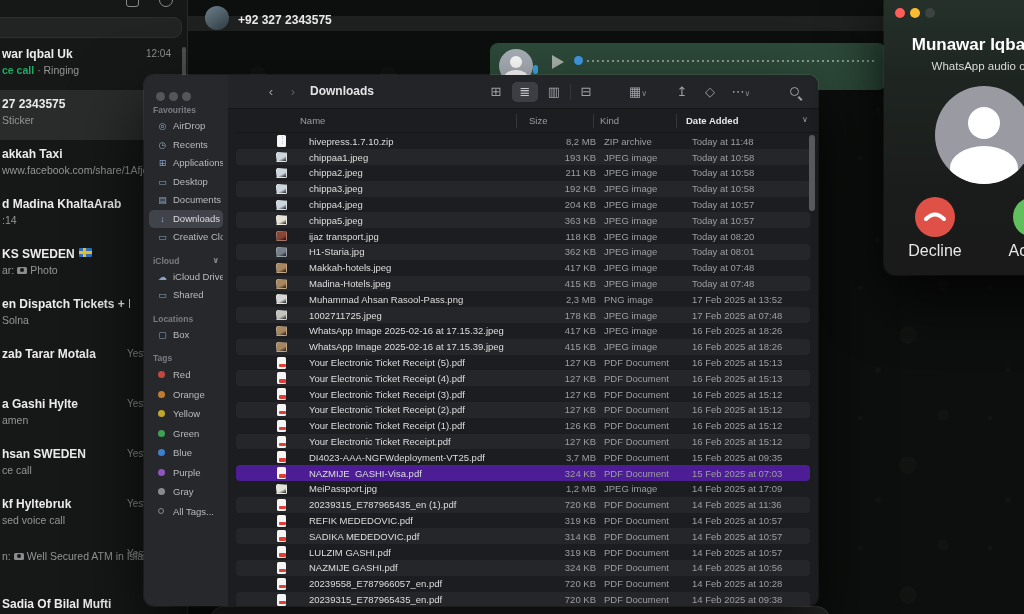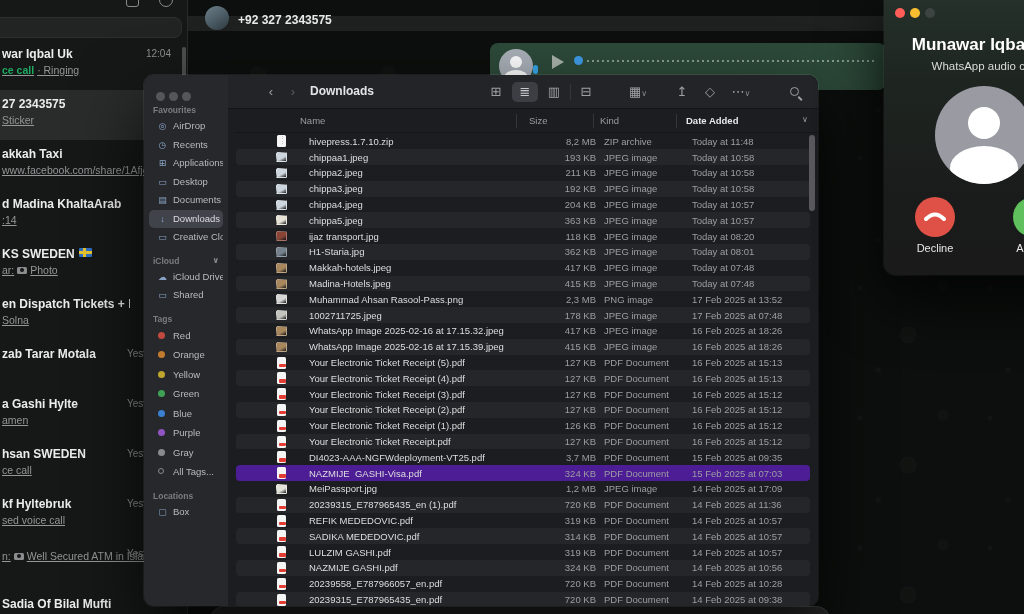--- a/index.html
+++ b/index.html
@@ -46,21 +46,21 @@
   .wa-left { position:absolute; left:0; top:0; width:188px; height:614px; background:#161717; border-right:1px solid #2a2a2a; }
   .wa-top-icons { position:absolute; top:-7px; left:126px; }
   .wa-ic-box { display:inline-block; width:13px; height:13px; border:1.4px solid #8a8a8a; border-radius:3px; margin-right:20px; }
   .wa-ic-circle { display:inline-block; width:14px; height:14px; border:1.4px solid #8a8a8a; border-radius:50%; }
   .wa-search { position:absolute; left:-10px; top:17px; width:192px; height:21px; background:#222323; border:1px solid #2e2e2e; border-radius:8px; }
   .wa-chats { position:absolute; left:0; top:40px; right:0; bottom:0; }
   .chat-row { position:relative; height:50px; padding:7px 14px 0 2px; cursor:default; }
   .chat-row.selected { background:#2a2b2b; }
   .chat-title { font-size:12px; font-weight:bold; color:#ececec; white-space:nowrap; overflow:hidden; max-width:128px; }
   .chat-preview { margin-top:3px; font-size:10.5px; color:#959697; white-space:nowrap; overflow:hidden; max-width:170px;
-    display:flex; align-items:center; gap:3px;text-decoration:underline; }
+    display:flex; align-items:center; gap:3px; }
   .chat-preview .accent { color:#1daa61; font-weight:bold; }
   .chat-time { position:absolute; right:16px; top:8px; font-size:10px; color:#8e8f90; }
   .flag-se { display:inline-block; width:13px; height:9px; margin-left:4px; border-radius:1px; vertical-align:1px;
     background:linear-gradient(#2f6fc4,#2f6fc4); position:relative; overflow:hidden; }
   .flag-se:before { content:""; position:absolute; left:4px; top:0; width:3px; height:9px; background:#e8c431; }
   .flag-se:after { content:""; position:absolute; left:0; top:3px; width:13px; height:3px; background:#e8c431; }
   .cam { display:inline-block; width:10px; height:7px; background:#8b8c8d; border-radius:1.5px; position:relative; flex:0 0 auto; }
   .cam:before { content:""; position:absolute; left:3px; top:1.5px; width:4px; height:4px; border-radius:50%; background:#161717; }
   .wa-scroll { position:absolute; right:1px; top:47px; width:4px; height:50px; border-radius:2px; background:#4e4e4e; }
   
@@ -118,21 +118,21 @@
   .call-dots span { display:inline-block; width:10px; height:10px; border-radius:50%; margin-right:5px; }
   .call-title { position:absolute; left:0; right:0; top:45px; text-align:center; font-size:17px; font-weight:bold; color:#fff; white-space:nowrap; }
   .call-sub { position:absolute; left:0; right:0; top:70px; text-align:center; font-size:11.5px; color:#d9dcda; white-space:nowrap; }
   .call-avatar { position:absolute; left:51px; top:96px; width:98px; height:98px; border-radius:50%; background:#9a9ba2; overflow:hidden; }
   .call-avatar .head { position:absolute; left:33px; top:21px; width:32px; height:32px; border-radius:50%; background:#fff; }
   .call-avatar .body { position:absolute; left:15px; top:60px; width:68px; height:44px; border-radius:50%; background:#fff; }
   .call-btn { position:absolute; top:207px; width:40px; height:40px; border-radius:50%; }
   .call-btn svg { position:absolute; left:8px; top:8px; }
   .btn-decline { left:31px; background:#df5146; }
   .btn-accept { left:129px; background:#5fc05d; }
-  .call-btn-label { position:absolute; top:252px; width:60px; text-align:center; font-size:11px; color:#e8e8e8; }
+  .call-btn-label { position:absolute; top:252px; width:60px; text-align:center; font-size:16px; color:#e8e8e8; }
   .lbl-decline { left:21px; } .lbl-accept { left:119px; }
 </style>
 </head>
 <body>
 
 <div id="screen">
 
   <div class="wa-chat-area">
     <div class="doodle"></div>
     <div class="voice-bubble">
@@ -254,34 +254,34 @@
             <div class="f-item"><span class="ic">▭</span><span>Desktop</span></div>
             <div class="f-item"><span class="ic">▤</span><span>Documents</span></div>
             <div class="f-item selected"><span class="ic dl">↓</span><span>Downloads</span></div>
             <div class="f-item"><span class="ic">▭</span><span>Creative Clo...</span></div>
           </div>
           <div class="f-section">
             <div class="f-sec-label">iCloud<span class="chev">∨</span></div>
             <div class="f-item"><span class="ic">☁</span><span>iCloud Drive</span></div>
             <div class="f-item"><span class="ic">▭</span><span>Shared</span></div>
           </div>
+          <div class="f-section">
+            <div class="f-sec-label">Locations</div>
+            <div class="f-item"><span class="ic">▢</span><span>Box</span></div>
+          </div>
           <div class="f-section tags">
             <div class="f-sec-label">Tags</div>
             <div class="f-item"><span class="dot" style="background: rgb(192, 73, 63);"></span><span>Red</span></div>
             <div class="f-item"><span class="dot" style="background: rgb(192, 123, 47);"></span><span>Orange</span></div>
             <div class="f-item"><span class="dot" style="background: rgb(192, 165, 47);"></span><span>Yellow</span></div>
             <div class="f-item"><span class="dot" style="background: rgb(63, 161, 84);"></span><span>Green</span></div>
             <div class="f-item"><span class="dot" style="background: rgb(59, 127, 208);"></span><span>Blue</span></div>
             <div class="f-item"><span class="dot" style="background: rgb(144, 84, 192);"></span><span>Purple</span></div>
             <div class="f-item"><span class="dot" style="background: rgb(138, 138, 142);"></span><span>Gray</span></div>
             <div class="f-item"><span class="dot outline"></span><span>All Tags...</span></div>
-          </div>
-          <div class="f-section">
-            <div class="f-sec-label">Locations</div>
-            <div class="f-item"><span class="ic">▢</span><span>Box</span></div>
           </div>
         </div>
     </div>
     <div class="f-main">
       <div class="f-toolbar">
         <div class="f-tool" style="left:36px;width:14px;">‹</div>
         <div class="f-tool" style="left:58px;width:14px;color:#5c5d62;">›</div>
         <div class="f-title">Downloads</div>
         <div class="f-tool" style="left:256px;width:24px;">⊞</div>
         <div class="f-tool pill" style="left:284px;width:26px;">≣</div>

